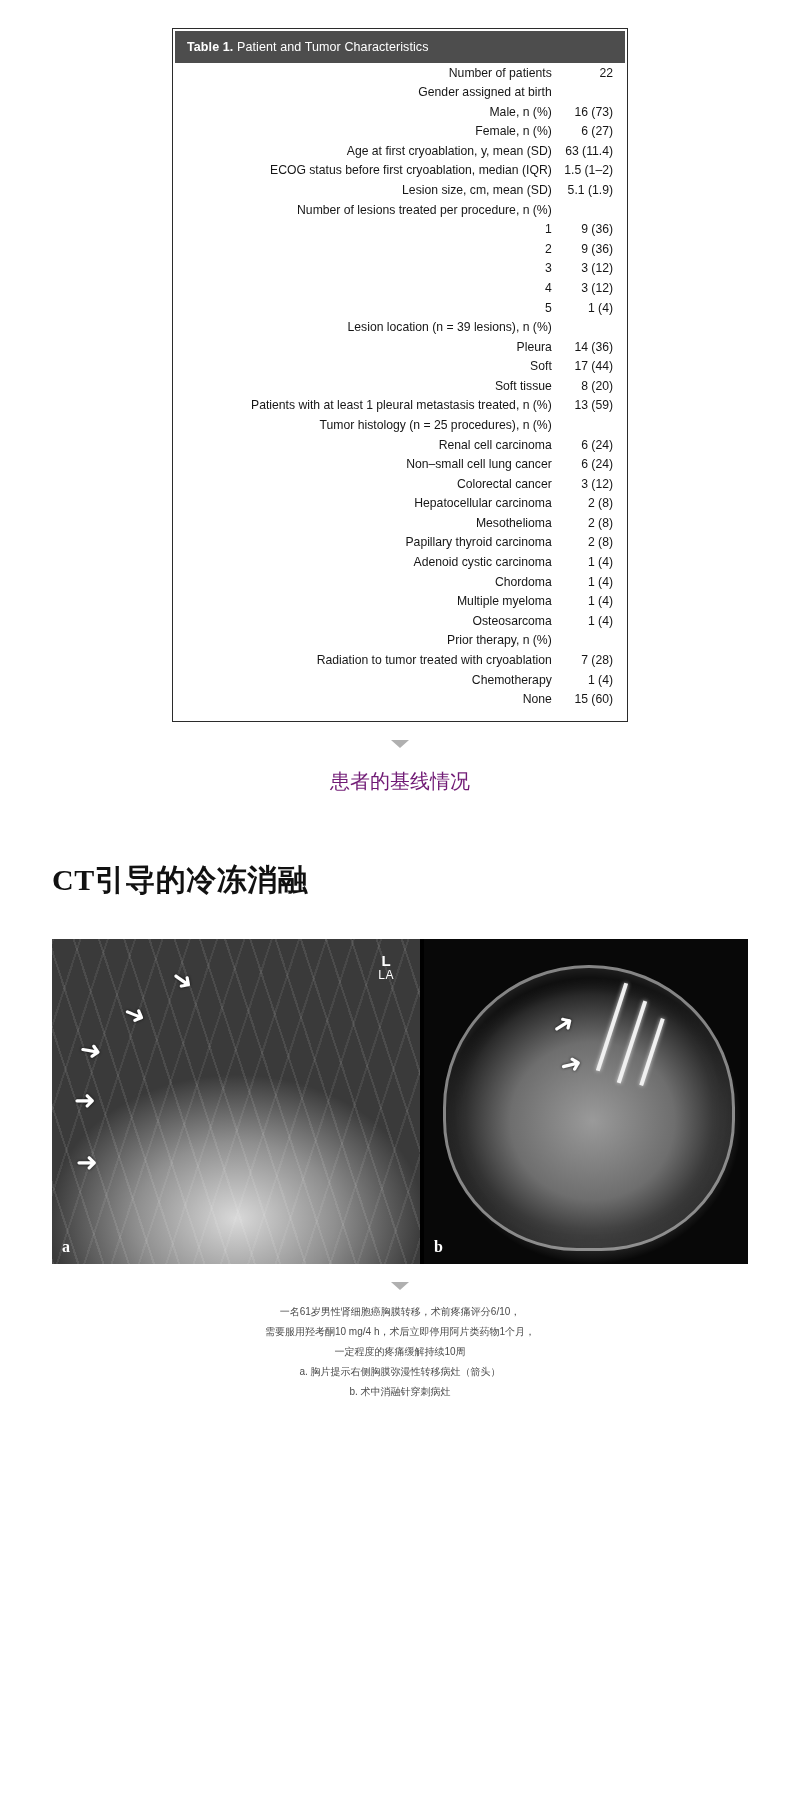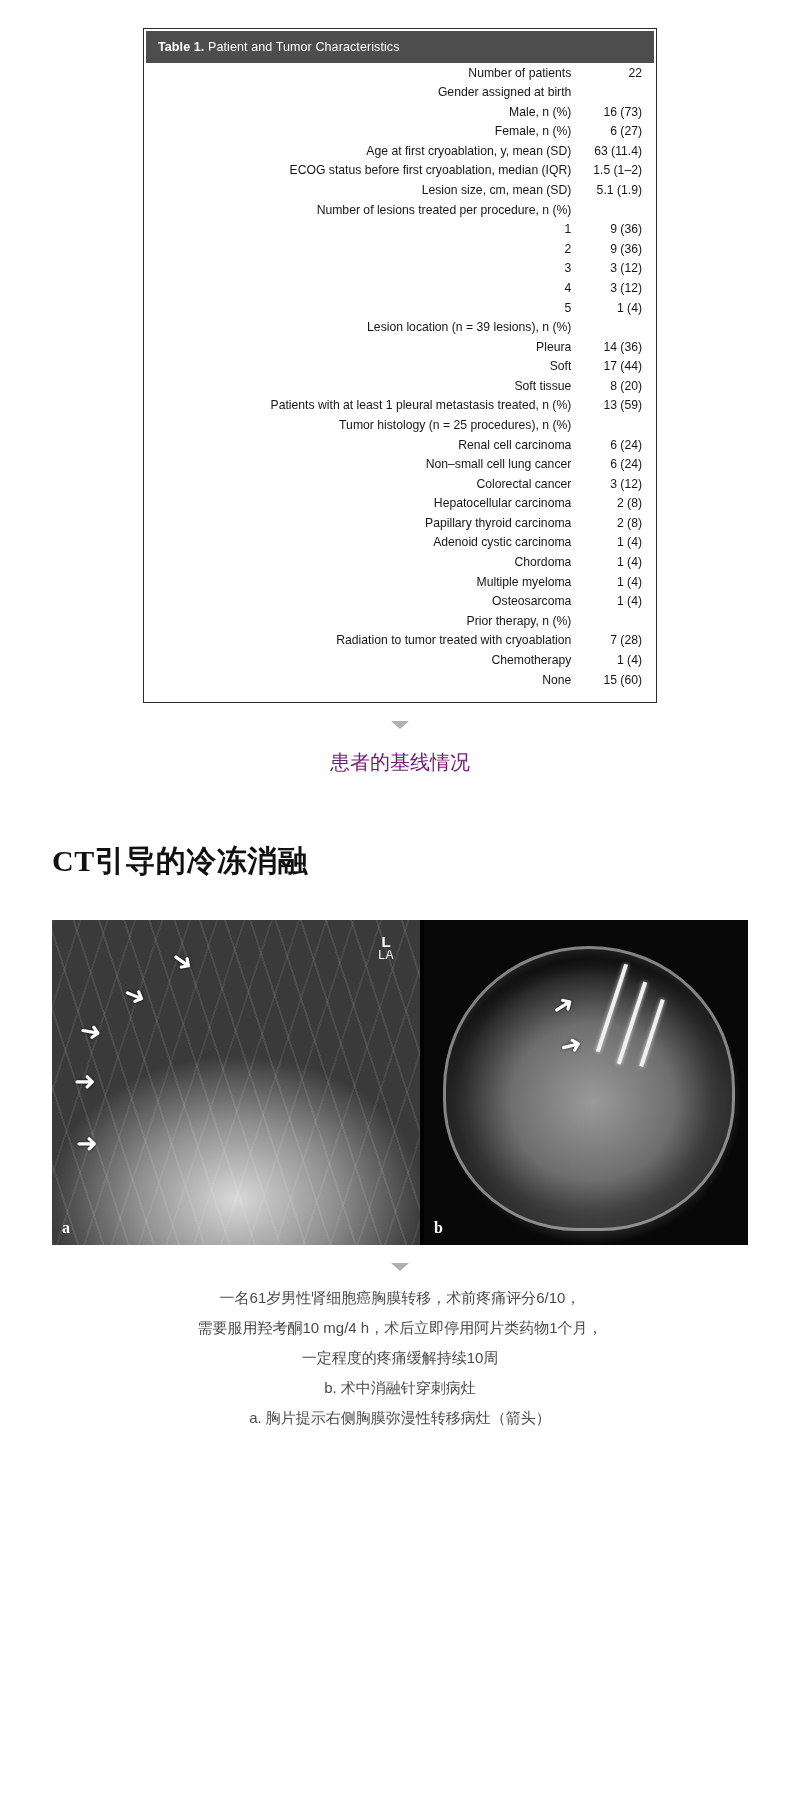--- a/index.html
+++ b/index.html
@@ -10,21 +10,21 @@
   }
   body {
     width: 800px;
     min-height: 1816px;
     font-family: "Liberation Sans", sans-serif;
     color: #1a1a1a;
   }
 
   
   .table-wrap {
-    width: 514px;
+    width: 456px;
     margin: 28px auto 0 auto;
     border: 1px solid #2b2b2b;
     background: #fff;
     padding: 0;
   }
   .table-inner {
     padding: 2px 2px 12px 2px;
   }
   .table-header {
     background: #4d4d4d;
@@ -174,21 +174,21 @@
   }
   
   .needle {
     position: absolute;
     background: #f0f0f0;
     box-shadow: 0 0 4px rgba(255,255,255,0.7);
   }
 
   .caption-block {
     text-align: center;
-    font-size: 15px;
+    font-size: 10px;
     color: #4a4a4a;
     line-height: 2.0;
     margin: 12px auto 20px auto;
     width: 700px;
   }
 </style>
 </head>
 <body>
 
 <div class="table-wrap">
@@ -282,20 +282,24 @@
           <tr class="ind">
             <td class="lbl">Non–small cell lung cancer</td>
             <td class="val">6 (24)</td>
           </tr>
           <tr class="ind">
             <td class="lbl">Colorectal cancer</td>
             <td class="val">3 (12)</td>
           </tr>
           <tr class="ind">
             <td class="lbl">Hepatocellular carcinoma</td>
+            <td class="val">2 (8)</td>
+          </tr>
+          <tr class="ind">
+            <td class="lbl">Mesothelioma</td>
             <td class="val">2 (8)</td>
           </tr>
           <tr class="ind">
             <td class="lbl">Papillary thyroid carcinoma</td>
             <td class="val">2 (8)</td>
           </tr>
           <tr class="ind">
             <td class="lbl">Adenoid cystic carcinoma</td>
             <td class="val">1 (4)</td>
           </tr>
@@ -360,15 +364,15 @@
     <span class="arrow" style="left:136px; top:112px; transform:rotate(-14deg);">➜</span>
     <div class="panel-label">b</div>
   </div>
 </div>
 
 <div class="arrow-down"></div>
 <div class="caption-block">
   <div>一名61岁男性肾细胞癌胸膜转移，术前疼痛评分6/10，</div>
   <div>需要服用羟考酮10 mg/4 h，术后立即停用阿片类药物1个月，</div>
   <div>一定程度的疼痛缓解持续10周</div>
+  <div>a. 胸片提示右侧胸膜弥漫性转移病灶（箭头）</div>
   <div>b. 术中消融针穿刺病灶</div>
-  <div>a. 胸片提示右侧胸膜弥漫性转移病灶（箭头）</div>
 </div>
 
 </body></html>

